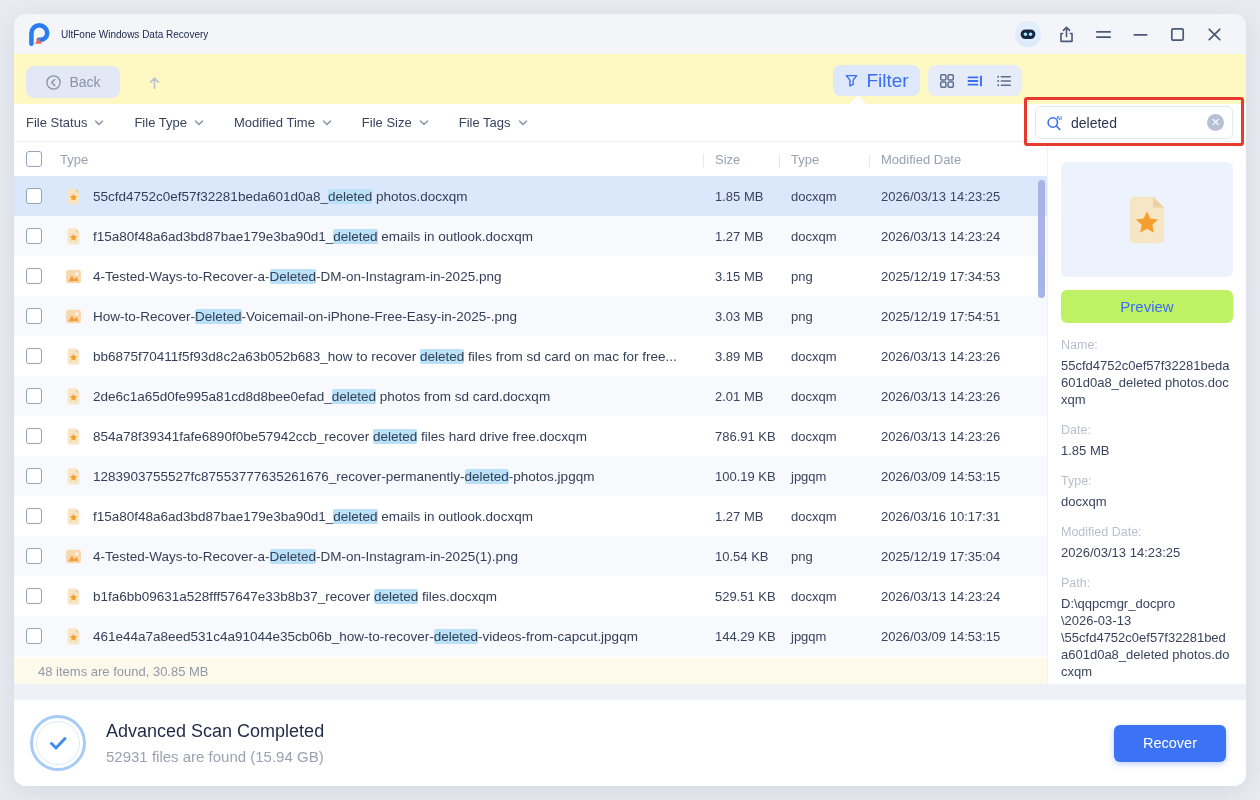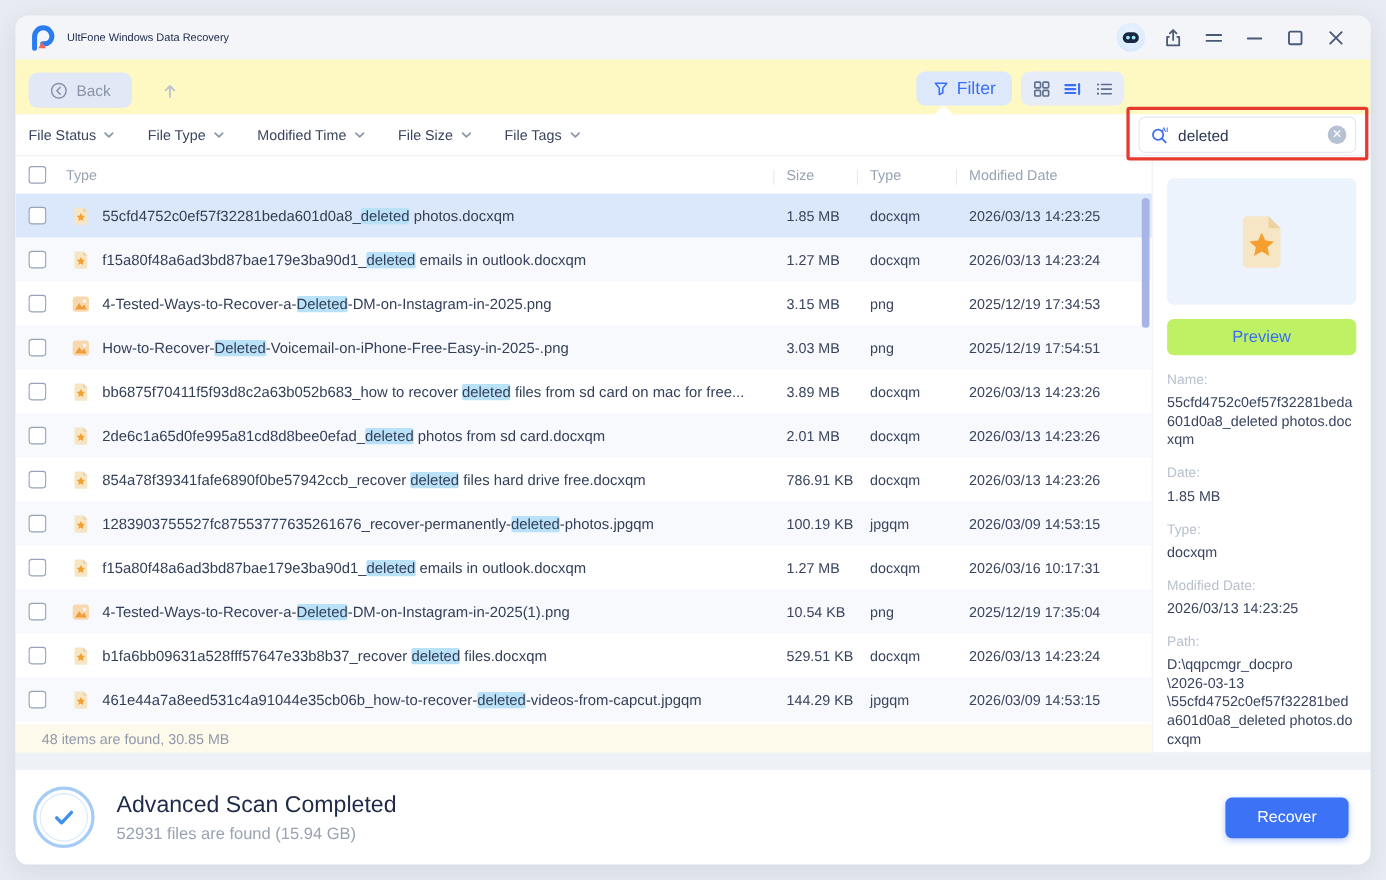--- a/index.html
+++ b/index.html
@@ -37,21 +37,21 @@
     position:absolute; left:12px; top:12px; width:94px; height:32px;
     background:#e2e8f5; border:none; border-radius:8px; cursor:pointer;
     display:flex; align-items:center; justify-content:center; gap:7px;
     font-size:14px; color:#8a94a8; font-family:inherit;
   }
   .up-btn { position:absolute; left:128px; top:16px; width:24px; height:24px; display:flex; align-items:center; justify-content:center; }
   .filter-btn {
     position:absolute; left:819px; top:11px; width:87px; height:31px;
     background:#dde8fb; border:none; border-radius:8px; cursor:pointer;
     display:flex; align-items:center; justify-content:center; gap:7px;
-    font-size:16px; color:#3b6ef5; font-family:inherit;
+    font-size:19px; color:#3b6ef5; font-family:inherit;
   }
   .filter-notch {
     position:absolute; left:838px; top:44px; width:12px; height:12px;
     background:#ffffff; transform:rotate(45deg); z-index:2;
   }
   .view-switch {
     position:absolute; left:914px; top:11px; width:94px; height:31px;
     background:#e7edf8; border-radius:8px;
     display:flex; align-items:center; justify-content:space-evenly;
   }
@@ -141,21 +141,21 @@
     padding:0 20px 0 16px; flex:none;
   }
   .badge {
     width:56px; height:56px; border-radius:50%; border:3px solid #a5ccf7; background:#ffffff;
     display:flex; align-items:center; justify-content:center; position:relative; flex:none;
   }
   .badge::before {
     content:""; position:absolute; inset:3px; border-radius:50%; border:1.5px solid #d9e9fc;
   }
   .scan-text { margin-left:20px; }
-  .scan-title { font-size:21px; color:#1e2a47; }
+  .scan-title { font-size:18px; color:#1e2a47; }
   .scan-sub { margin-top:6px; font-size:15px; color:#9aa2b2; }
   .recover-btn {
     margin-left:auto; width:112px; height:37px; background:#3b72f6; border:none; border-radius:6px;
     color:#ffffff; font-size:14.5px; font-family:inherit; cursor:pointer;
     box-shadow:0 2px 6px rgba(59,114,246,.35);
   }
   svg { display:block; }
 </style>
 </head>
 <body>

